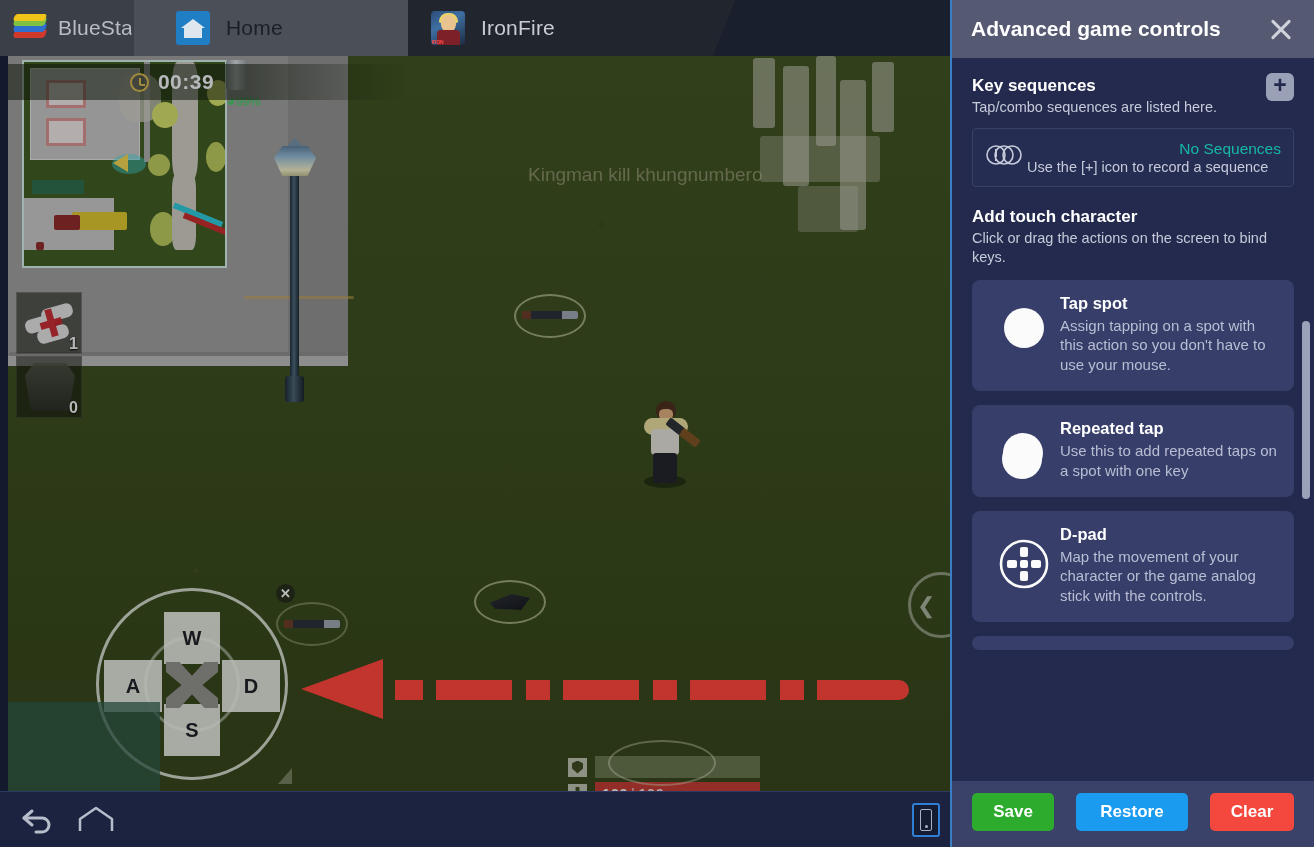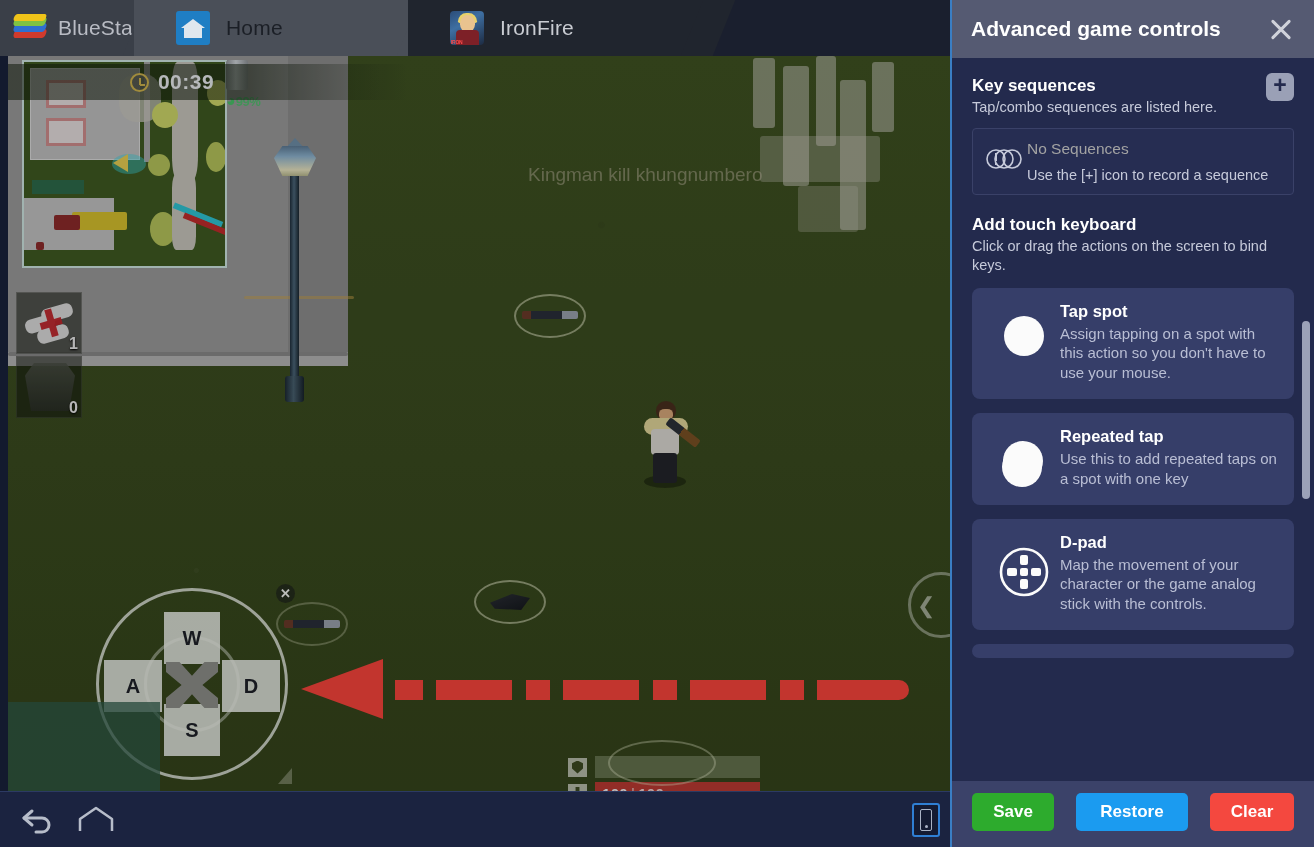--- a/index.html
+++ b/index.html
@@ -18,21 +18,21 @@
     overflow:hidden;
   }
   .tab {
     position:relative;
     display:flex; align-items:center;
     padding:0 26px 0 18px;
     height:56px;
   }
   .tab.brand { background:#3a3f48; width:150px; padding-left:14px; }
   .tab.home  { background:#4a4f58; width:290px; margin-left:-16px; padding-left:42px; }
-  .tab.game  { background:#20252e; width:300px; margin-left:-16px; padding-left:42px; }
+  .tab.game  { background:#20252e; width:300px; margin-left:-16px; padding-left:23px; }
   .tab.skewR::after {
     content:""; position:absolute; right:-16px; top:0;
     width:32px; height:56px; background:inherit;
     transform:skewX(-22deg);
   }
   .tab-label {
     font-size:21px; color:#c9ccd2; letter-spacing:.2px; white-space:nowrap;
   }
   .tab.brand .tab-label { color:#b9bcc4; }
   .tab.home  .tab-label { color:#1b1f26; }
@@ -398,21 +398,21 @@
     font-size:23px; font-weight:bold; line-height:25px; text-align:center; cursor:pointer;
     flex:none; margin-top:-3px;
   }
 
   .seq-empty {
     margin-top:10px; border:1px solid #3a4168; border-radius:4px; padding:11px 12px;
     display:flex; align-items:center; background:#262d52;
   }
   .seq-ic { width:42px; flex:none; }
   .seq-texts { flex:1; }
-  .seq-title { font-size:15.5px; color:#a3a3a3; margin-bottom:9px; }
+  .seq-title { font-size:15.5px; color:#14b8a6; margin-bottom:1px;text-align:right; }
   .seq-desc  { font-size:14.5px; color:#c6cada; }
 
   .sec2 { margin-top:20px; }
 
   .cards { margin-top:12px; }
   .card {
     background:#363e69; border-radius:8px; padding:14px 16px 16px 16px;
     display:flex; align-items:flex-start; margin-bottom:14px; cursor:pointer;
   }
   .card-ic { width:72px; flex:none; display:flex; align-items:center; justify-content:center; padding-top:14px;}
@@ -683,21 +683,21 @@
           <rect x="10" y="17" width="2" height="2" fill="#c6cada"></rect>
         </svg>
       </div>
       <div class="seq-texts">
         <div class="seq-title">No Sequences</div>
         <div class="seq-desc">Use the [+] icon to record a sequence</div>
       </div>
     </div>
 
     <div class="sec2">
-      <div class="sec-title">Add touch keyboard</div>
+      <div class="sec-title">Add touch character</div>
       <div class="sec-sub">Click or drag the actions on the screen to bind keys.</div>
     </div>
 
     <div class="cards">
 
       <div class="card">
         <div class="card-ic">
           <div class="dot-plain"></div>
         </div>
         <div class="card-body">

